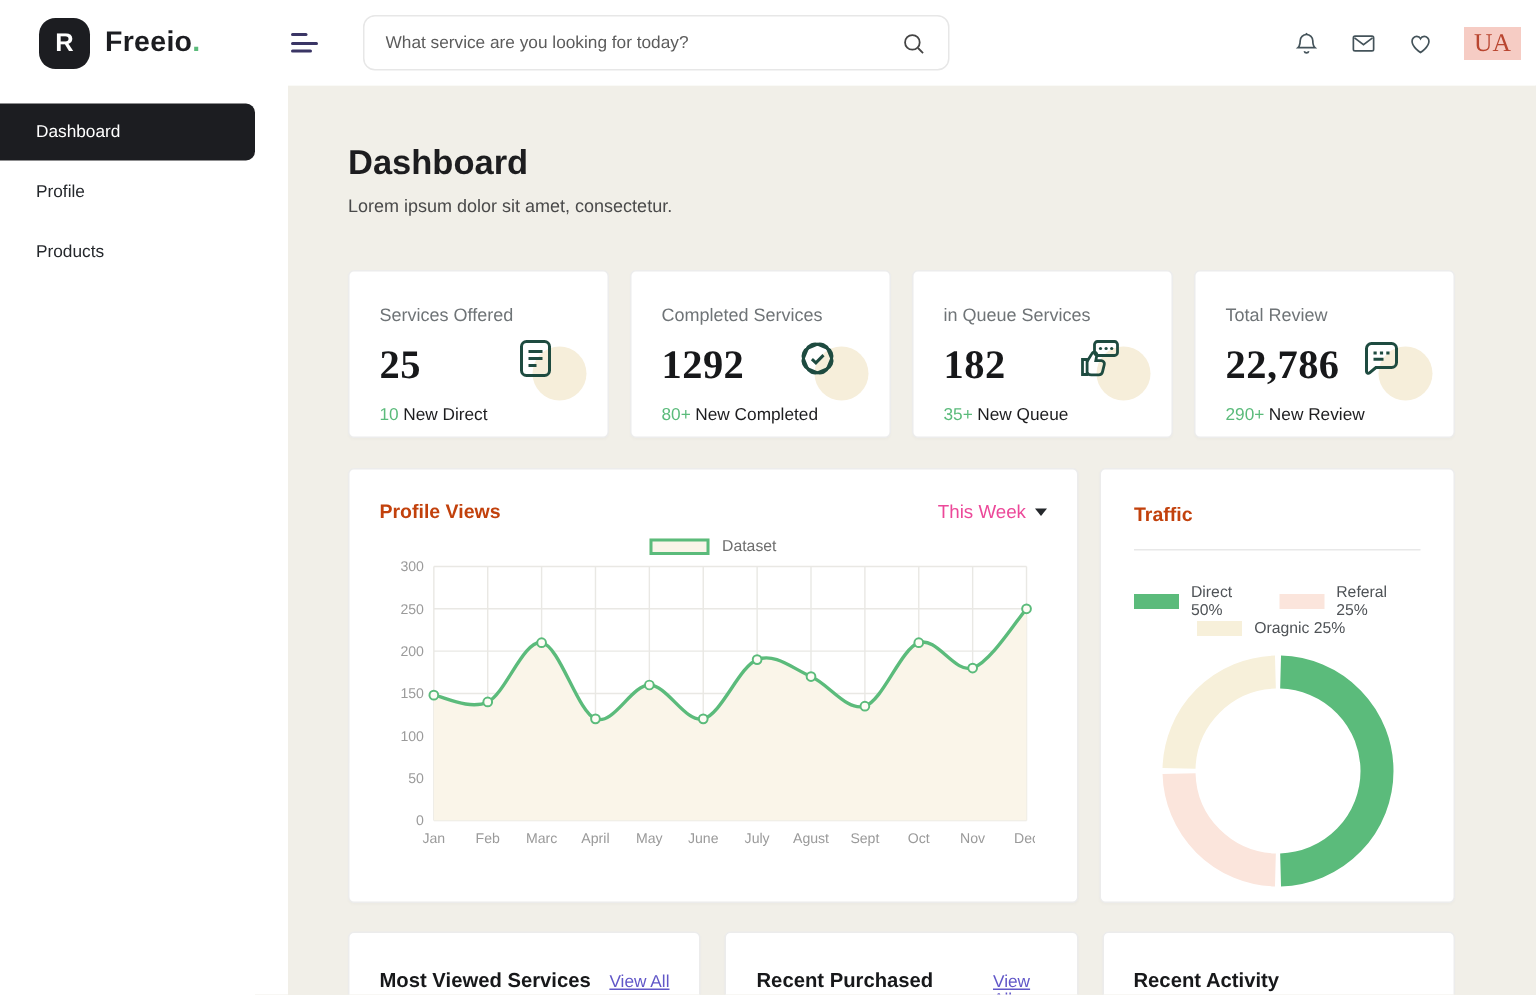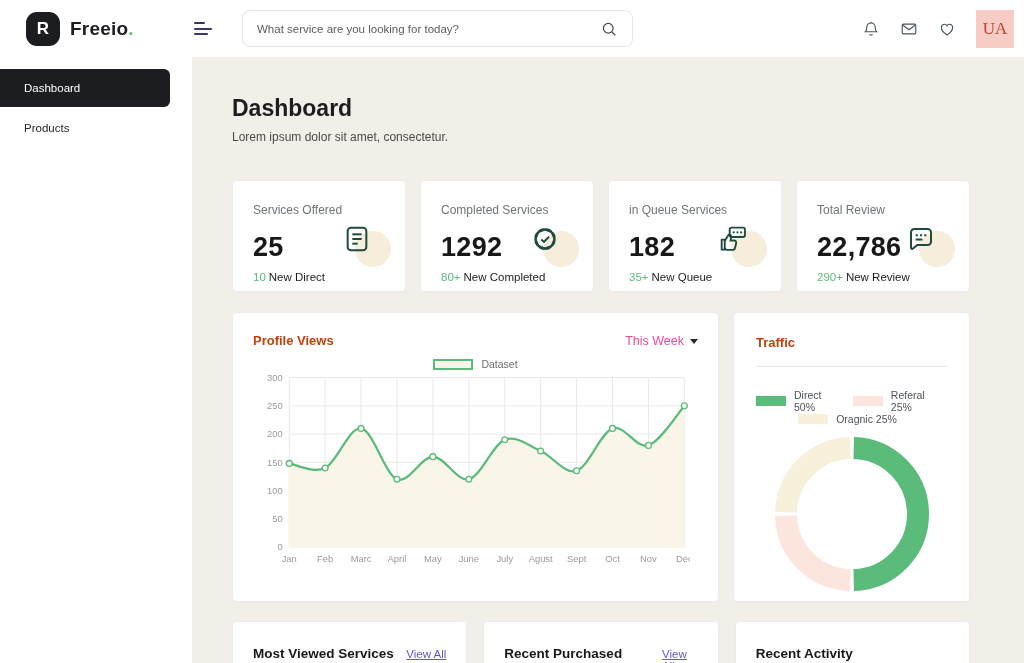--- a/index.html
+++ b/index.html
@@ -17,21 +17,21 @@
   .hamburger { width:20px; margin-left:2px; cursor:pointer; }
   .hamburger span { display:block; height:2px; background:#3a3565; border-radius:1px; margin:3.5px 0; }
   .hamburger .l1{ width:11px; } .hamburger .l2{ width:18px; } .hamburger .l3{ width:14px; }
   .search-wrap { margin-left:28px; width:391px; height:37px; border:1px solid #e7e7e7; border-radius:8px;
     display:flex; align-items:center; padding:0 14px; background:#fff; }
   .search-wrap input { border:none; outline:none; flex:1; font-size:11.5px; color:#333;
     font-family:"Liberation Sans",sans-serif; background:transparent; }
   .search-wrap input::placeholder { color:#5c5c5c; }
   .header-right { margin-left:auto; display:flex; align-items:center; gap:20px; padding-right:10px; }
   .hicon { width:18px; height:18px; cursor:pointer; display:block; }
-  .avatar { width:38px; height:38px; background:#f6ccc4; color:#b9452f;
+  .avatar { width:38px; height:22px; background:#f6ccc4; color:#b9452f;
     display:flex; align-items:center; justify-content:center;
     font-family:"Liberation Serif",serif; font-size:17px; cursor:pointer; }
 
   
   .sidebar { position:fixed; top:57px; left:0; width:192px; height:606px; background:#fff; padding-top:12px; z-index:10; }
   .side-item { height:38px; display:flex; align-items:center; padding-left:24px;
     font-size:11.5px; color:#25282c; cursor:pointer; margin-bottom:2px; }
   .side-item.active { background:#1c1d21; color:#fff; width:170px; border-radius:0 6px 6px 0; font-weight:500; }
 
   
@@ -40,21 +40,21 @@
   .page-title { font-size:23px; font-weight:700; color:#1d1d1f; }
   .page-sub { font-size:12px; color:#4a4a4a; margin-top:8px; }
 
   .card { background:#fff; border:1px solid #ececec; border-radius:4px;
     box-shadow:0 1px 2px rgba(0,0,0,.02); }
 
   
   .stats-row { display:flex; gap:14px; margin-top:36px; }
   .stat-card { width:174px; height:112px; padding:22px 20px 0 20px; }
   .stat-label { font-size:12px; color:#6f7477; }
-  .stat-mid { display:flex; justify-content:space-between; align-items:flex-end; margin-top:6px; height:40px; }
+  .stat-mid { display:flex; justify-content:space-between; align-items:center; margin-top:6px; height:40px;font-family:Liberation Serif, serif; }
   .stat-value { font-size:27px; font-weight:600; letter-spacing:.3px; color:#17181a; }
   .stat-icon-wrap { position:relative; width:44px; height:40px; flex:none; }
   .cream-circle { position:absolute; right:-6px; top:8px; width:36px; height:36px;
     background:#f6eeda; border-radius:50%; }
   .stat-icon-wrap svg { position:relative; z-index:1; }
   .stat-delta { font-size:11.5px; margin-top:8px; color:#1d1d1f; }
   .stat-delta .num { color:#5bbb7b; }
   .stat-delta .rest { margin-left:3px; }
 
   
@@ -122,20 +122,23 @@
     </svg>
     <div class="avatar">
       <span>UA</span>
     </div>
   </div>
 </div>
 
 <div class="sidebar">
   <div class="side-item active">
     <span>Dashboard</span>
+  </div>
+  <div class="side-item">
+    <span>Profile</span>
   </div>
   <div class="side-item">
     <span>Products</span>
   </div>
 </div>
 
 <div class="main">
   <div class="page-title">Dashboard</div>
   <div class="page-sub">Lorem ipsum dolor sit amet, consectetur.</div>
 

